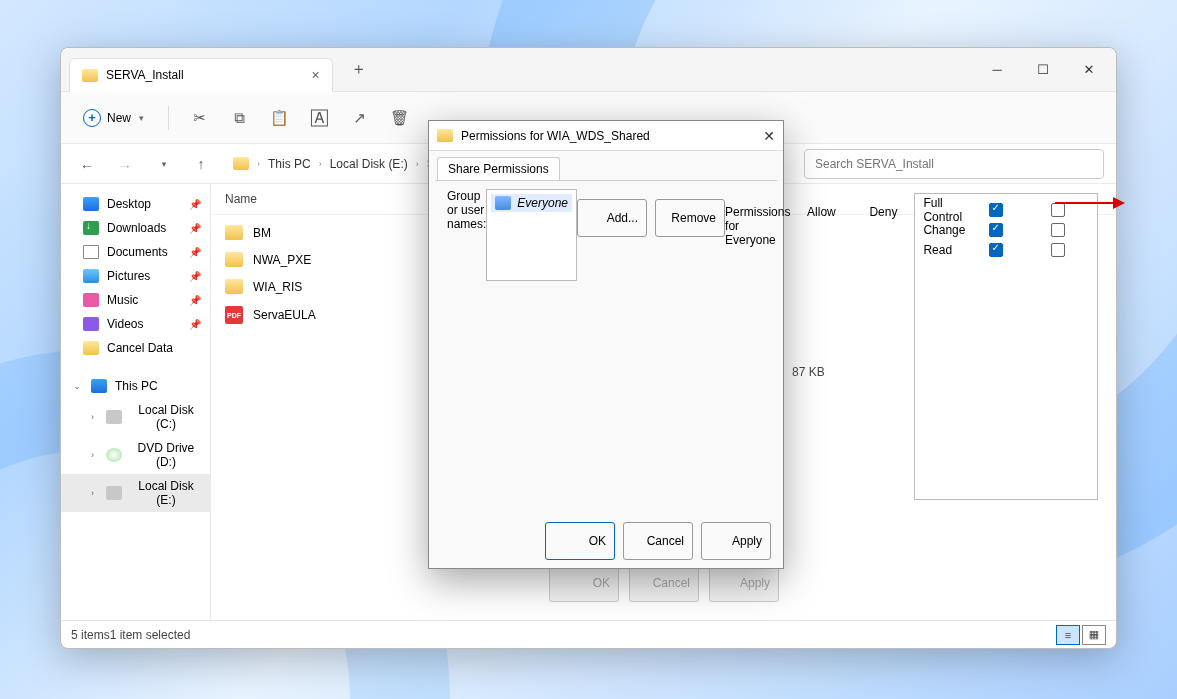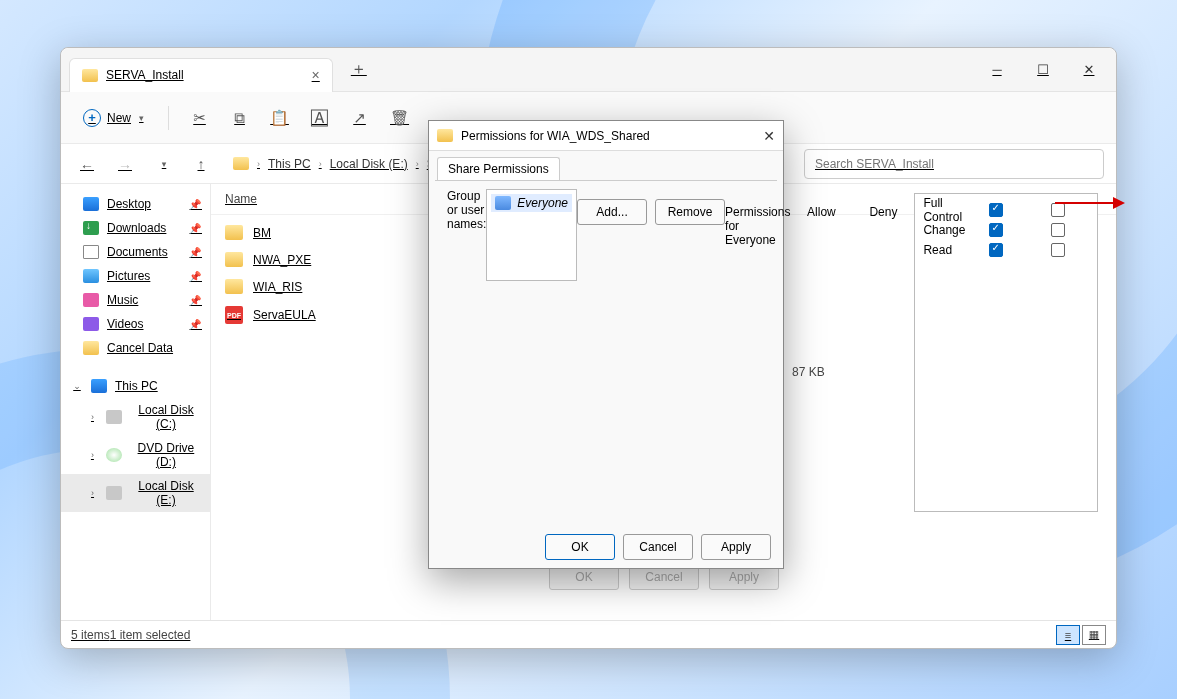--- a/index.html
+++ b/index.html
@@ -7,21 +7,21 @@
 
   
   .bg-swirl1 { position:absolute; width:900px; height:900px; border-radius:50%; border:140px solid rgba(0,120,255,.15); top:-300px; right:-200px; }
   .bg-swirl2 { position:absolute; width:700px; height:700px; border-radius:50%; border:100px solid rgba(0,120,255,.12); bottom:-350px; left:-250px; }
 
   
   .explorer {
     position: absolute; left: 60px; top: 47px; width: 1057px; height: 602px;
     background: #fff; border: 1px solid #bcbcbc; border-radius: 8px;
     box-shadow: 0 10px 40px rgba(0,0,0,.25);
-    display: flex; flex-direction: column; text-decoration: underline;
+    display: flex; flex-direction: column;
   }
   .titlebar { display:flex; align-items:center; height:44px; padding:0 4px; background:#f5f5f5; border-bottom:1px solid #e4e4e4; border-radius:8px 8px 0 0;}
   .tab { display:flex; align-items:center; gap:8px; background:#fff; height:34px; border-radius:6px 6px 0 0; padding:0 12px; margin-top:10px; margin-left:4px; border:1px solid #e0e0e0; border-bottom:none;}
   .tab .folder-icon { width:16px; height:13px; background:linear-gradient(#ffe79e,#f2c14e); border-radius:2px; position:relative; }
   .tab .close { margin-left:120px; font-size:14px; color:#666; cursor:pointer;}
   .newtab { margin-left:18px; font-size:16px; color:#555; align-self:center; cursor:pointer;}
   .win-controls { margin-left:auto; display:flex; }
   .win-controls div { width:46px; height:32px; display:flex; align-items:center; justify-content:center; color:#333; cursor:pointer; font-size:13px;}
 
   .toolbar { display:flex; align-items:center; height:52px; padding:0 12px; gap:6px; border-bottom:1px solid #eaeaea; background:#fafafa;}
@@ -89,21 +89,21 @@
   .dlg-title .ic-folder{width:16px;height:13px;}
   .dlg-title .x{margin-left:auto;cursor:pointer;font-size:14px;color:#333;}
   .dlg-tabs{display:flex;padding:6px 8px 0;}
   .dlg-tab{background:#fff;border:1px solid #ccc;border-bottom:none;padding:4px 10px;border-radius:3px 3px 0 0;}
   .dlg-body{flex:1;padding:8px 12px;background:#f9f9f9;border-top:1px solid #ccc;margin:0 6px 6px;display:flex;flex-direction:row;}
   .group-label{margin-bottom:4px;}
   .group-box{border:1px solid #bbb;background:#fff;height:92px;padding:4px;font-style:italic;}
   .group-row{display:flex;align-items:center;gap:6px;padding:2px 4px;background:#e0ecff;}
   .ic-users{width:16px;height:14px;background:linear-gradient(#7fb8ff,#4a8ae0);border-radius:2px;}
   .btn-row{display:flex;justify-content:flex-end;gap:8px;margin-top:10px;}
-  .btn{min-width:70px;height:26px;border:1px solid #999;background:#fafafa;border-radius:3px;cursor:pointer;padding:0 8px;}
+  .btn{min-width:70px;height:38px;border:1px solid #999;background:#fafafa;border-radius:3px;cursor:pointer;padding:0 8px;text-align:right;}
   .perm-header{display:flex;margin-top:16px;}
   .perm-header .lbl{flex:1;}
   .perm-header .ah{width:62px;text-align:center;}
   .perm-box{border:1px solid #bbb;background:#fff;flex:1;padding:6px 8px;margin-top:4px;min-height:130px;position:relative;}
   .perm-row{display:flex;align-items:center;height:20px;}
   .perm-row .pn{flex:1;}
   .perm-row .cell{width:62px;display:flex;justify-content:center;}
   .chk{width:14px;height:14px;border:1px solid #666;border-radius:2px;background:#fff;cursor:pointer;}
   .chk.checked{background:#0067c0;border-color:#0067c0;position:relative;}
   .chk.checked::after{content:"✓";color:#fff;font-size:10px;position:absolute;left:1px;top:-2px;}

